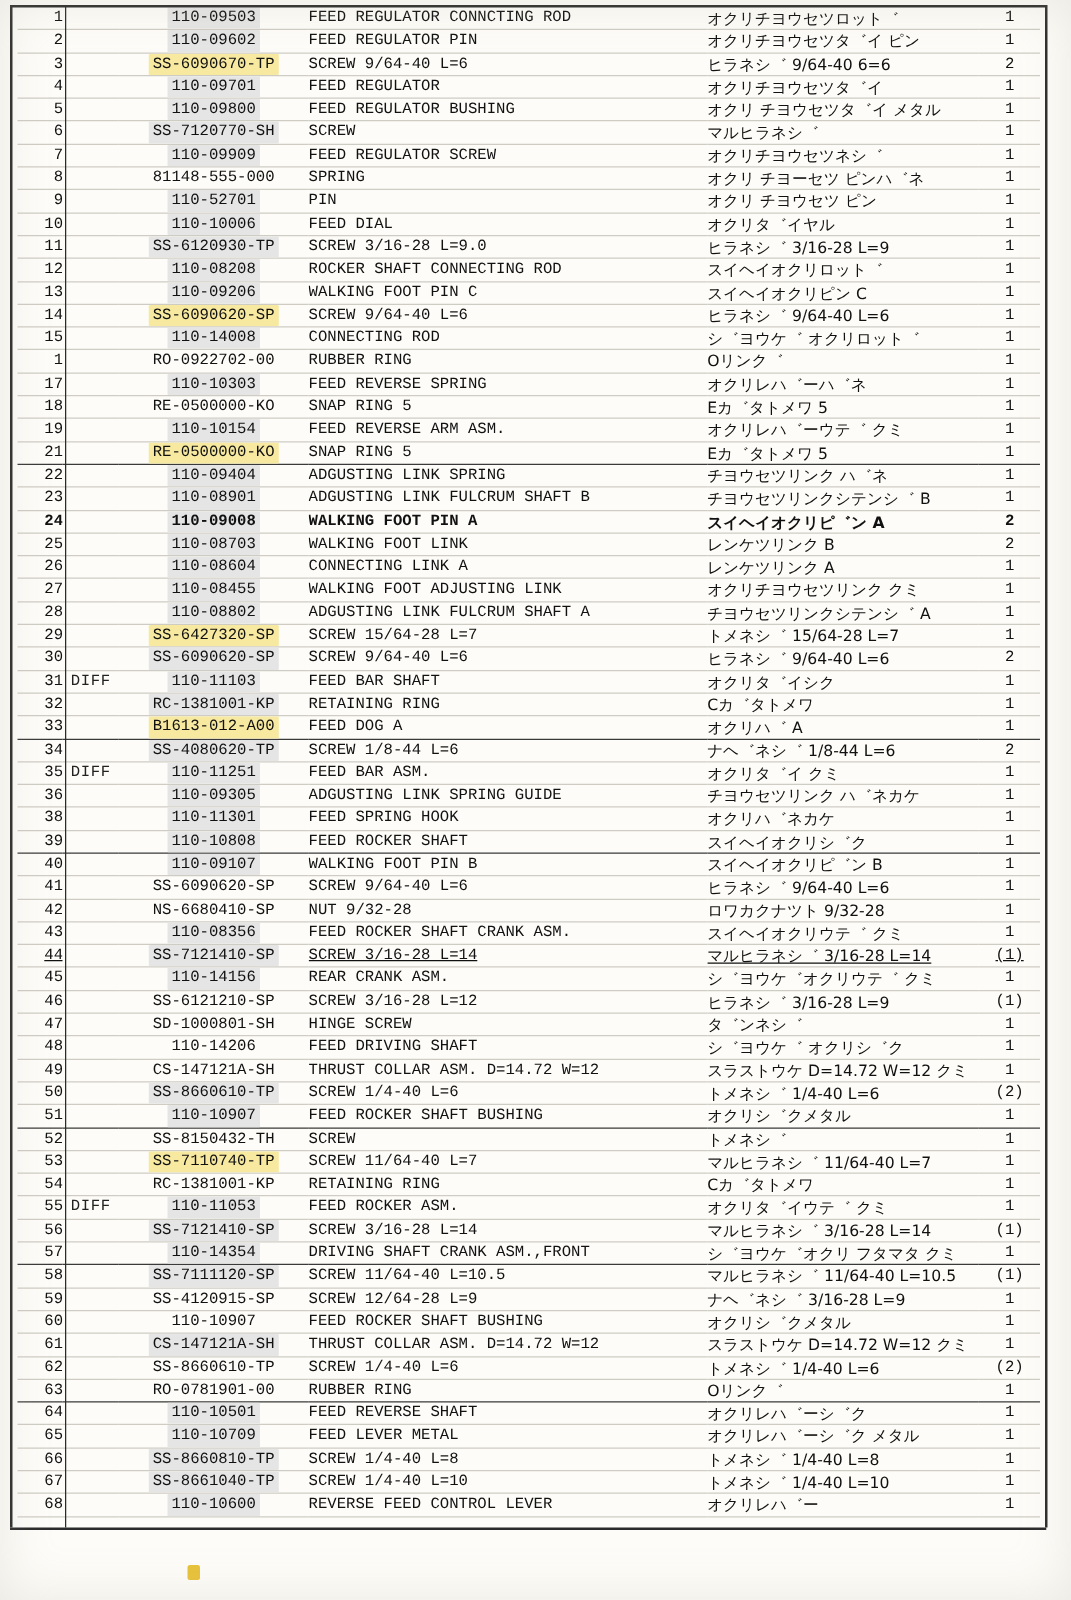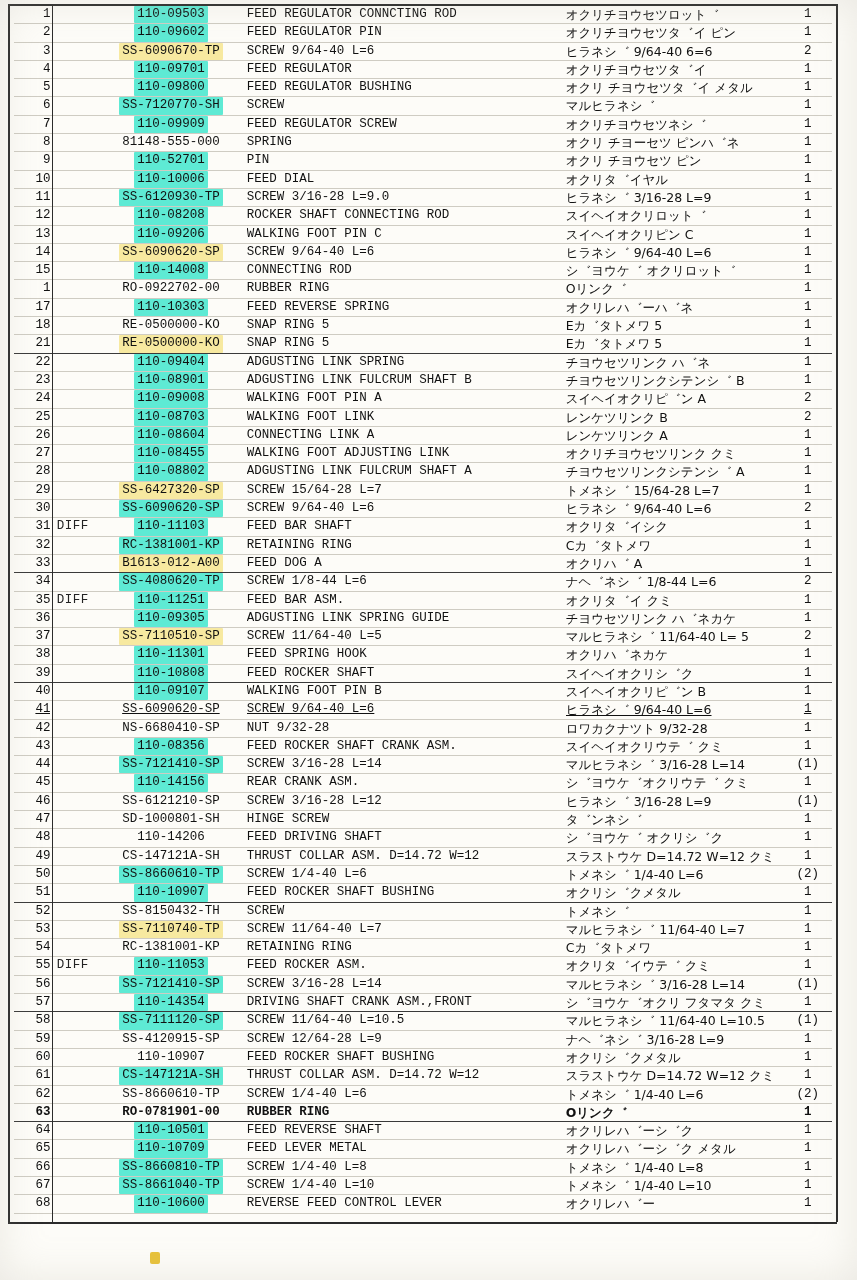--- a/index.html
+++ b/index.html
@@ -40,21 +40,21 @@
   .c-part{width:150px;text-align:center;}
   .c-desc{width:315px;padding-left:8px;}
   .c-kana{width:215px;padding-left:4px;font-size:11px;font-family:"DejaVu Sans", sans-serif;}
   .c-qty{width:48px;text-align:center;font-size:12px;}
 
   .hl{
     display:inline-block;
     padding:0px 3px;
     border-radius:1px;
   }
-  .hl-pink{background:#5eead4;}
+  .hl-pink{background:#e5e5e5;}
   .hl-yellow{background:#f7e9a0;}
 
   
   .frame-left,.frame-right,.frame-top,.frame-bottom{
     position:absolute;background:#2b2b2b;
   }
   .frame-left{left:8px;top:4px;width:1.5px;height:1218px;}
   .frame-left2{position:absolute;left:52px;top:4px;width:1.2px;height:1218px;background:#2b2b2b;}
   .frame-right{left:836px;top:4px;width:1.5px;height:1218px;}
   .frame-top{left:8px;top:4px;width:829px;height:1.6px;}
@@ -218,20 +218,28 @@
           <td class="c-qty">1</td>
         </tr>
         <tr style="border-bottom: 1px solid rgb(207, 204, 195);">
           <td class="c-no">18</td>
           <td class="c-diff"></td>
           <td class="c-part">RE-0500000-KO</td>
           <td class="c-desc">SNAP RING  5</td>
           <td class="c-kana">Eカ゛タトメワ 5</td>
           <td class="c-qty">1</td>
         </tr>
+        <tr style="border-bottom: 1px solid rgb(207, 204, 195);">
+          <td class="c-no">19</td>
+          <td class="c-diff"></td>
+          <td class="c-part"><span class="hl hl-pink">110-10154</span></td>
+          <td class="c-desc">FEED REVERSE ARM ASM.</td>
+          <td class="c-kana">オクリレハ゛ーウテ゛ クミ</td>
+          <td class="c-qty">1</td>
+        </tr>
         <tr style="border-bottom: 1.4px solid rgb(58, 58, 58);">
           <td class="c-no">21</td>
           <td class="c-diff"></td>
           <td class="c-part"><span class="hl hl-yellow">RE-0500000-KO</span></td>
           <td class="c-desc">SNAP RING  5</td>
           <td class="c-kana">Eカ゛タトメワ 5</td>
           <td class="c-qty">1</td>
         </tr>
         <tr style="border-bottom: 1px solid rgb(207, 204, 195);">
           <td class="c-no">22</td>
@@ -242,21 +250,21 @@
           <td class="c-qty">1</td>
         </tr>
         <tr style="border-bottom: 1px solid rgb(207, 204, 195);">
           <td class="c-no">23</td>
           <td class="c-diff"></td>
           <td class="c-part"><span class="hl hl-pink">110-08901</span></td>
           <td class="c-desc">ADGUSTING LINK FULCRUM SHAFT B</td>
           <td class="c-kana">チヨウセツリンクシテンシ゛ B</td>
           <td class="c-qty">1</td>
         </tr>
-        <tr style="border-bottom: 1px solid rgb(207, 204, 195);">
+        <tr style="border-bottom: 1px solid rgb(207, 204, 195); font-weight: bold;">
           <td class="c-no">24</td>
           <td class="c-diff"></td>
           <td class="c-part"><span class="hl hl-pink">110-09008</span></td>
           <td class="c-desc">WALKING FOOT PIN A</td>
           <td class="c-kana">スイヘイオクリピ゛ン A</td>
           <td class="c-qty">2</td>
         </tr>
         <tr style="border-bottom: 1px solid rgb(207, 204, 195);">
           <td class="c-no">25</td>
           <td class="c-diff"></td>
@@ -347,28 +355,20 @@
         </tr>
         <tr style="border-bottom: 1px solid rgb(207, 204, 195);">
           <td class="c-no">36</td>
           <td class="c-diff"></td>
           <td class="c-part"><span class="hl hl-pink">110-09305</span></td>
           <td class="c-desc">ADGUSTING LINK SPRING GUIDE</td>
           <td class="c-kana">チヨウセツリンク ハ゛ネカケ</td>
           <td class="c-qty">1</td>
         </tr>
         <tr style="border-bottom: 1px solid rgb(207, 204, 195);">
-          <td class="c-no">37</td>
-          <td class="c-diff"></td>
-          <td class="c-part"><span class="hl hl-yellow">SS-7110510-SP</span></td>
-          <td class="c-desc">SCREW  11/64-40 L=5</td>
-          <td class="c-kana">マルヒラネシ゛ 11/64-40 L= 5</td>
-          <td class="c-qty">2</td>
-        </tr>
-        <tr style="border-bottom: 1px solid rgb(207, 204, 195);">
           <td class="c-no">38</td>
           <td class="c-diff"></td>
           <td class="c-part"><span class="hl hl-pink">110-11301</span></td>
           <td class="c-desc">FEED SPRING HOOK</td>
           <td class="c-kana">オクリハ゛ネカケ</td>
           <td class="c-qty">1</td>
         </tr>
         <tr style="border-bottom: 1.4px solid rgb(58, 58, 58);">
           <td class="c-no">39</td>
           <td class="c-diff"></td>
@@ -378,21 +378,21 @@
           <td class="c-qty">1</td>
         </tr>
         <tr style="border-bottom: 1px solid rgb(207, 204, 195);">
           <td class="c-no">40</td>
           <td class="c-diff"></td>
           <td class="c-part"><span class="hl hl-pink">110-09107</span></td>
           <td class="c-desc">WALKING FOOT PIN B</td>
           <td class="c-kana">スイヘイオクリピ゛ン B</td>
           <td class="c-qty">1</td>
         </tr>
-        <tr style="border-bottom: 1px solid rgb(207, 204, 195); text-decoration: underline;">
+        <tr style="border-bottom: 1px solid rgb(207, 204, 195);">
           <td class="c-no">41</td>
           <td class="c-diff"></td>
           <td class="c-part">SS-6090620-SP</td>
           <td class="c-desc">SCREW  9/64-40 L=6</td>
           <td class="c-kana">ヒラネシ゛ 9/64-40 L=6</td>
           <td class="c-qty">1</td>
         </tr>
         <tr style="border-bottom: 1px solid rgb(207, 204, 195);">
           <td class="c-no">42</td>
           <td class="c-diff"></td>
@@ -402,21 +402,21 @@
           <td class="c-qty">1</td>
         </tr>
         <tr style="border-bottom: 1px solid rgb(207, 204, 195);">
           <td class="c-no">43</td>
           <td class="c-diff"></td>
           <td class="c-part"><span class="hl hl-pink">110-08356</span></td>
           <td class="c-desc">FEED ROCKER SHAFT CRANK ASM.</td>
           <td class="c-kana">スイヘイオクリウテ゛ クミ</td>
           <td class="c-qty">1</td>
         </tr>
-        <tr style="border-bottom: 1px solid rgb(207, 204, 195);">
+        <tr style="border-bottom: 1px solid rgb(207, 204, 195); text-decoration: underline;">
           <td class="c-no">44</td>
           <td class="c-diff"></td>
           <td class="c-part"><span class="hl hl-pink">SS-7121410-SP</span></td>
           <td class="c-desc">SCREW  3/16-28 L=14</td>
           <td class="c-kana">マルヒラネシ゛ 3/16-28 L=14</td>
           <td class="c-qty">(1)</td>
         </tr>
         <tr style="border-bottom: 1px solid rgb(207, 204, 195);">
           <td class="c-no">45</td>
           <td class="c-diff"></td>
@@ -554,21 +554,21 @@
           <td class="c-qty">1</td>
         </tr>
         <tr style="border-bottom: 1px solid rgb(207, 204, 195);">
           <td class="c-no">62</td>
           <td class="c-diff"></td>
           <td class="c-part">SS-8660610-TP</td>
           <td class="c-desc">SCREW  1/4-40 L=6</td>
           <td class="c-kana">トメネシ゛ 1/4-40 L=6</td>
           <td class="c-qty">(2)</td>
         </tr>
-        <tr style="border-bottom: 1.4px solid rgb(58, 58, 58); font-weight: bold;">
+        <tr style="border-bottom: 1.4px solid rgb(58, 58, 58);">
           <td class="c-no">63</td>
           <td class="c-diff"></td>
           <td class="c-part">RO-0781901-00</td>
           <td class="c-desc">RUBBER RING</td>
           <td class="c-kana">Oリンク゛</td>
           <td class="c-qty">1</td>
         </tr>
         <tr style="border-bottom: 1px solid rgb(207, 204, 195);">
           <td class="c-no">64</td>
           <td class="c-diff"></td>

